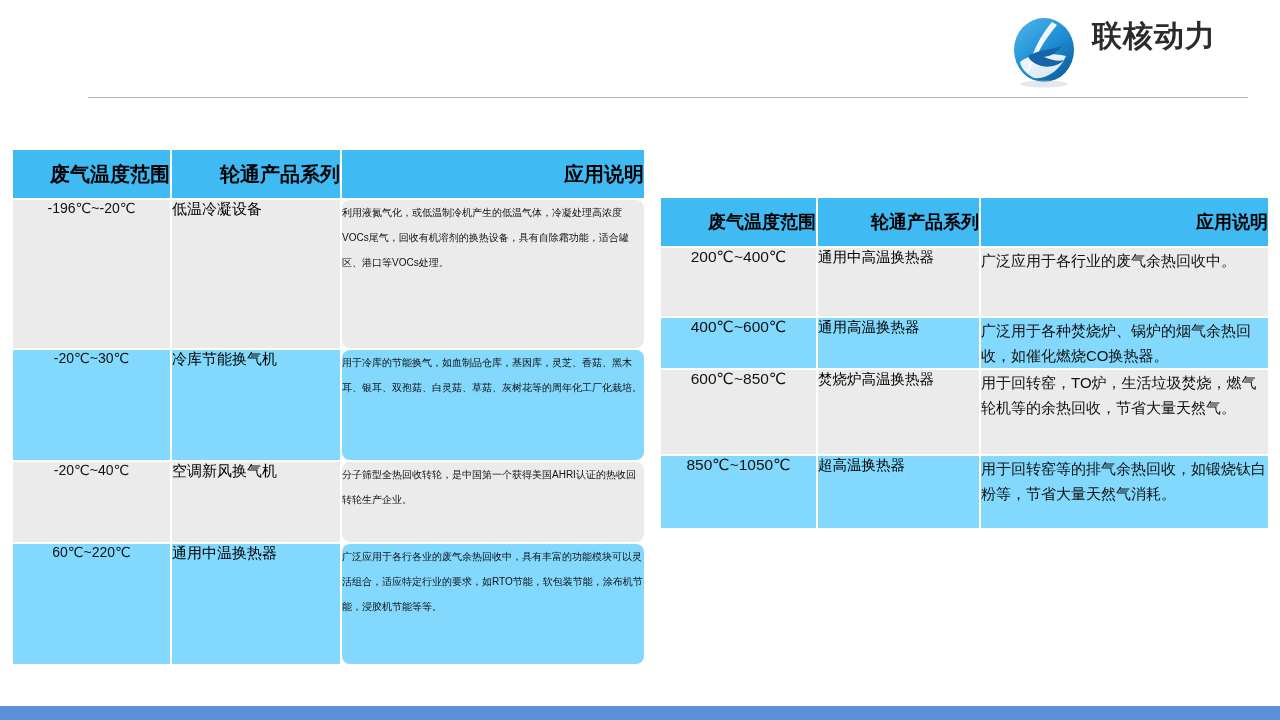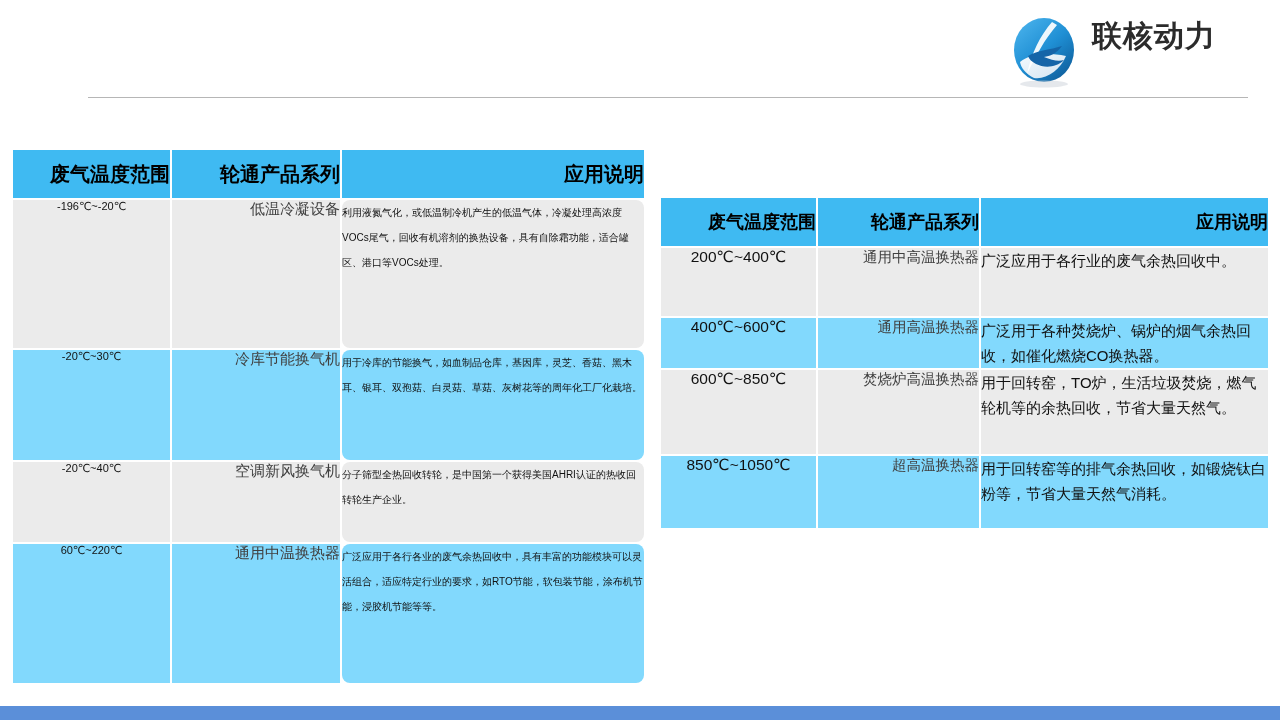--- a/index.html
+++ b/index.html
@@ -71,25 +71,25 @@
   #table-right th{font-size:18px;}
 
   .row-grey td{background:#ebebeb;}
   .row-blue td{background:#82d9fd;}
 
   .cell-pad{padding:9px 8px 10px 8px;}
 
   .c-range{
     text-align:center;font-weight:bold;color:#111111;
   }
-  #table-left .c-range{font-size:11px;}
+  #table-left .c-range{font-size:14px;}
   #table-right .c-range{font-size:15.5px;}
 
   .c-series{
-    text-align:right;color:#404040;font-family:Liberation Mono, monospace;
+    text-align:left;color:#000000;font-family:Liberation Mono, monospace;
   }
   #table-left .c-series{font-size:15px;}
   #table-right .c-series{font-size:14.5px;}
 
   .c-desc{
     color:#111111;line-height:25px;
   }
   #table-left .c-desc{font-size:10px;text-align:left;border-radius:8px;}
   #table-right .c-desc{font-size:15px;text-align:left;}
   .c-desc.align-right{text-align:right;}
@@ -156,21 +156,21 @@
       <tr class="row-blue" style="height: 110px;">
         <td class="cell-pad c-range">-20℃~30℃</td>
         <td class="cell-pad c-series">冷库节能换气机</td>
         <td class="cell-pad c-desc">用于冷库的节能换气，如血制品仓库，基因库，灵芝、香菇、黑木耳、银耳、双孢菇、白灵菇、草菇、灰树花等的周年化工厂化栽培。</td>
       </tr>
       <tr class="row-grey" style="height: 80px;">
         <td class="cell-pad c-range">-20℃~40℃</td>
         <td class="cell-pad c-series">空调新风换气机</td>
         <td class="cell-pad c-desc">分子筛型全热回收转轮，是中国第一个获得美国AHRI认证的热收回转轮生产企业。</td>
       </tr>
-      <tr class="row-blue" style="height: 139px;">
+      <tr class="row-blue" style="height: 120px;">
         <td class="cell-pad c-range">60℃~220℃</td>
         <td class="cell-pad c-series">通用中温换热器</td>
         <td class="cell-pad c-desc align-right">广泛应用于各行各业的废气余热回收中，具有丰富的功能模块可以灵活组合，适应特定行业的要求，如RTO节能，软包装节能，涂布机节能，浸胶机节能等等。</td>
       </tr>
     </tbody>
 </table>
 
 <table class="tbl" id="table-right">
   <colgroup>
       <col class="w1">

